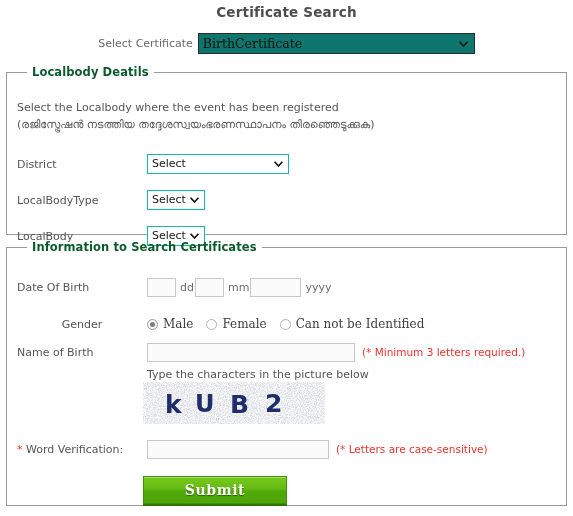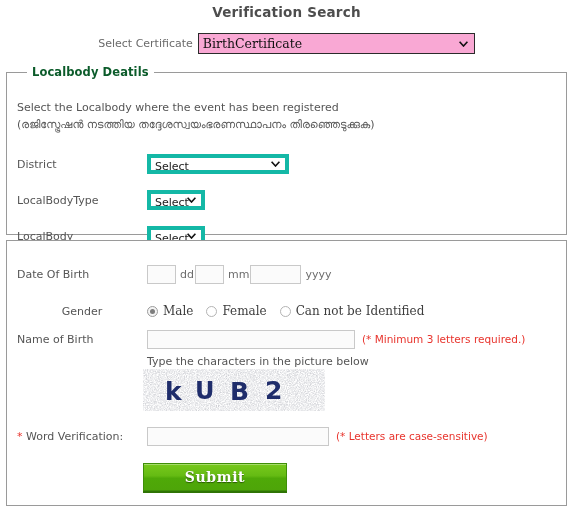--- a/index.html
+++ b/index.html
@@ -45,21 +45,21 @@
     font-size: 11px;
     color: #6b6b6b;
     margin-right: 5px;
     white-space: nowrap;
   }
   .cert-select {
     width: 277px;
     height: 21px;
     box-sizing: border-box;
     border: 1px solid #2b2b2b;
-    background: #f9a8d4;
+    background: #0f766e;
     font-family: "DejaVu Serif", "Liberation Serif", serif;
     font-size: 12.5px;
     color: #111111;
     padding: 0 20px 0 4px;
     line-height: 19px;
     position: relative;
     cursor: default;
     white-space: nowrap;
     overflow: hidden;
   }
@@ -136,21 +136,21 @@
     color: #555555;
     white-space: nowrap;
   }
 
   #row-district     { left: 10px; top: 75px;  }
   #row-lbtype       { left: 10px; top: 111px; }
   #row-localbody    { left: 10px; top: 147px; }
 
   .sel {
     box-sizing: border-box;
-    border: 4px solid #14b8a6;
+    border: 1px solid #14b8a6;
     background: #ffffff;
     height: 20px;
     line-height: 18px;
     font-family: "DejaVu Sans", "Liberation Sans", sans-serif;
     font-size: 11px;
     color: #1a1a1a;
     padding: 0 18px 0 4px;
     position: relative;
     cursor: default;
     white-space: nowrap;
@@ -284,21 +284,21 @@
     text-shadow: 0 1px 1px rgba(0,0,0,.45);
     cursor: pointer;
     padding: 0;
     line-height: 26px;
     text-align: center;
   }
 </style>
 </head>
 <body>
 
-<div class="page-title">Verification Search</div>
+<div class="page-title">Certificate Search</div>
 
 <div class="cert-row">
   <span class="cert-label">Select Certificate</span>
   <div class="cert-select">
     <span>BirthCertificate</span>
     <span class="chev">
       <svg viewBox="0 0 9 6">
           <path d="M0.6 0.7 L4.5 5 L8.4 0.7" fill="none" stroke="#111" stroke-width="1.6"></path>
         </svg>
     </span>
@@ -344,20 +344,21 @@
       <span class="chev">
         <svg viewBox="0 0 9 6">
             <path d="M0.6 0.7 L4.5 5 L8.4 0.7" fill="none" stroke="#111" stroke-width="1.6"></path>
           </svg>
       </span>
     </div>
   </div>
 </fieldset>
 
 <fieldset class="box" id="info-box">
+  <legend>Information to Search Certificates</legend>
 
   <div class="row" id="row-dob">
     <span class="lbl">Date Of Birth</span>
     <input class="txt dob-dd" type="text" value="" style="">
     <span class="dob-unit">dd</span>
     <input class="txt dob-mm" type="text" value="" style="">
     <span class="dob-unit">mm</span>
     <input class="txt dob-yyyy" type="text" value="" style="">
     <span class="dob-unit">yyyy</span>
   </div>

